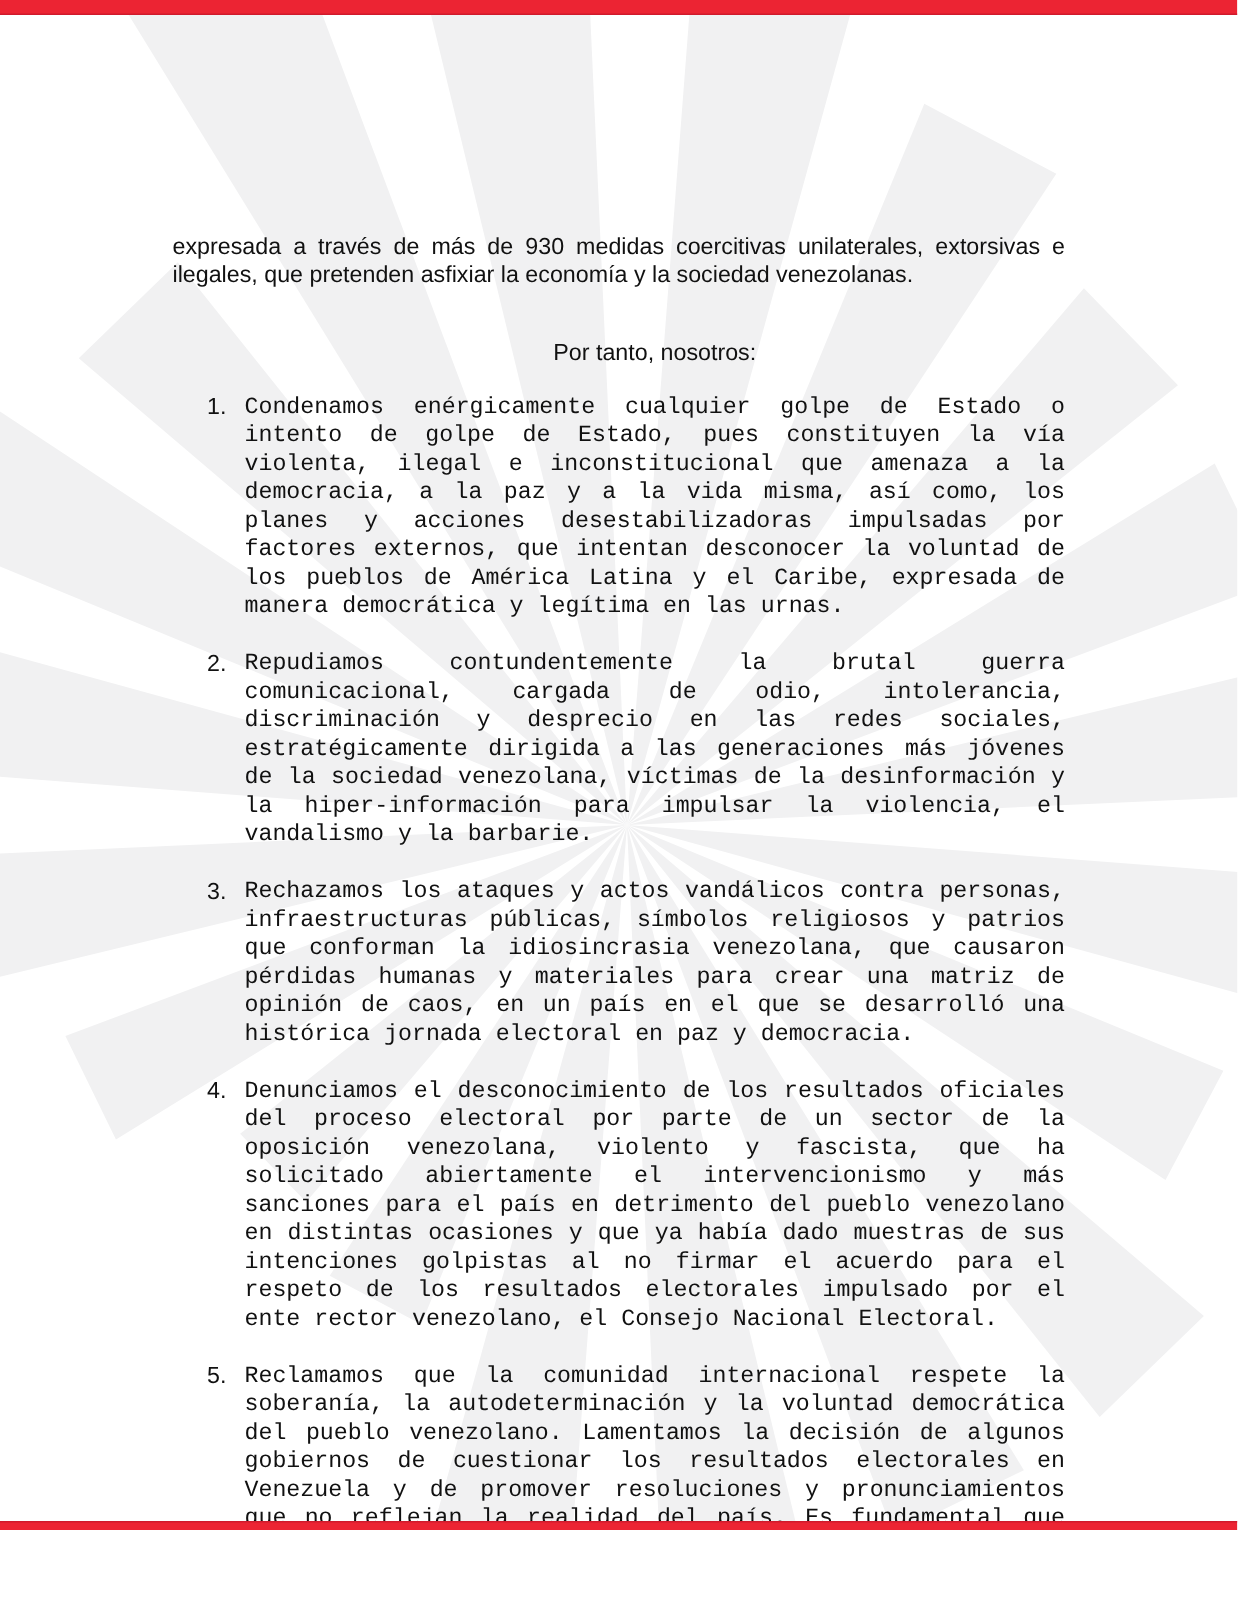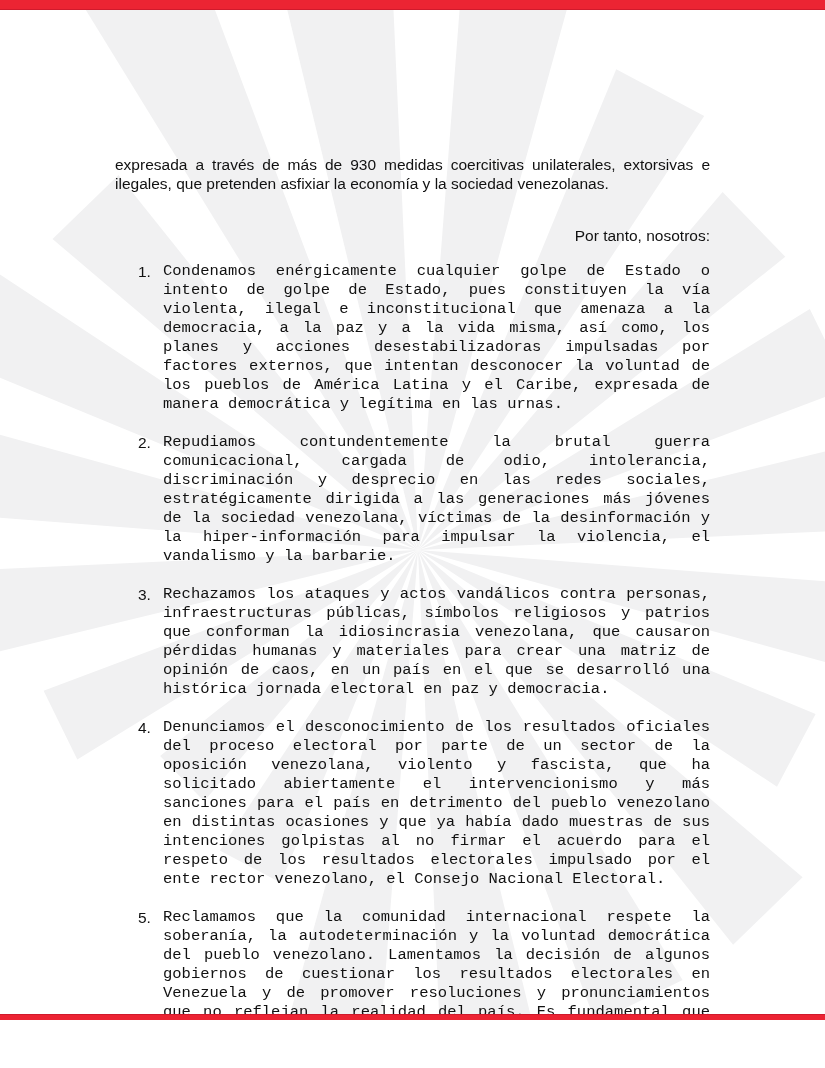--- a/index.html
+++ b/index.html
@@ -24,21 +24,21 @@
   .content{
     position:absolute;left:115px;top:155px;width:595px;
     font-size:15.5px;line-height:19px;
   }
   .para{
     margin:0;
     text-align:justify;
   }
   .leadin{
     margin:33px 0 0 48px;
-    text-align:right;
+    text-align:center;
   }
   .numlist{
     margin-top:17px;
   }
   .li{
     display:flex;
     margin-bottom:19px;
   }
   .li:last-child{margin-bottom:0;}
   .li .num{

